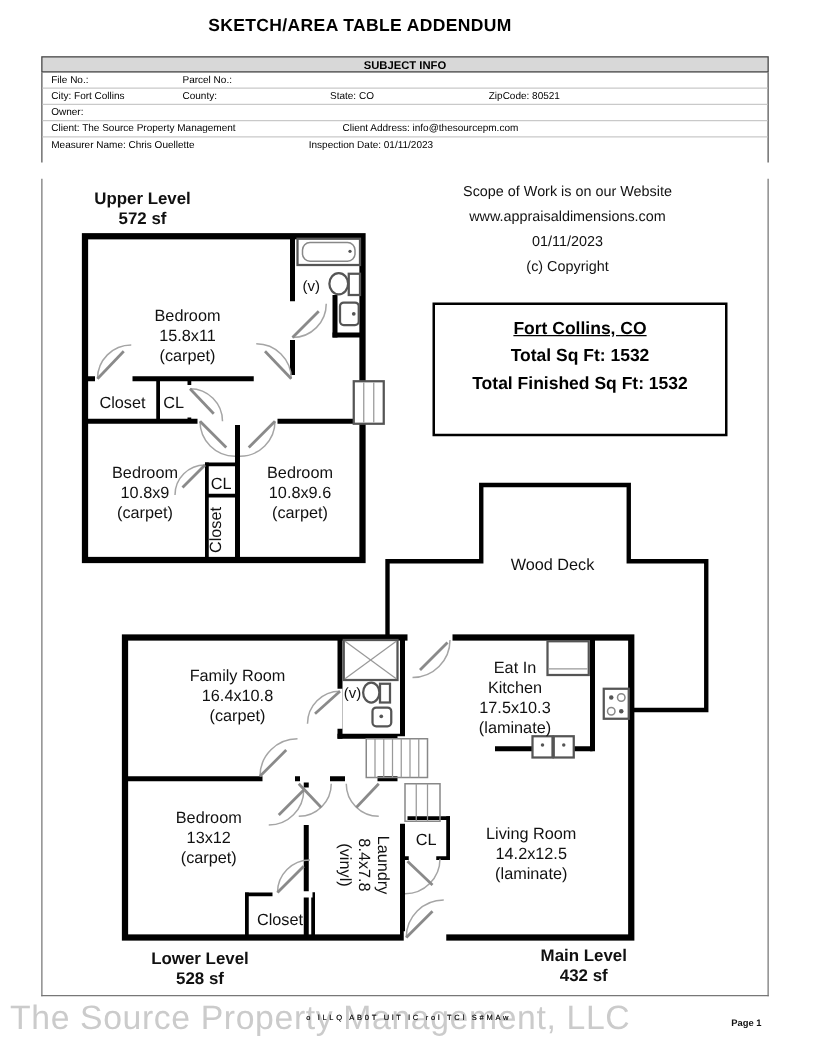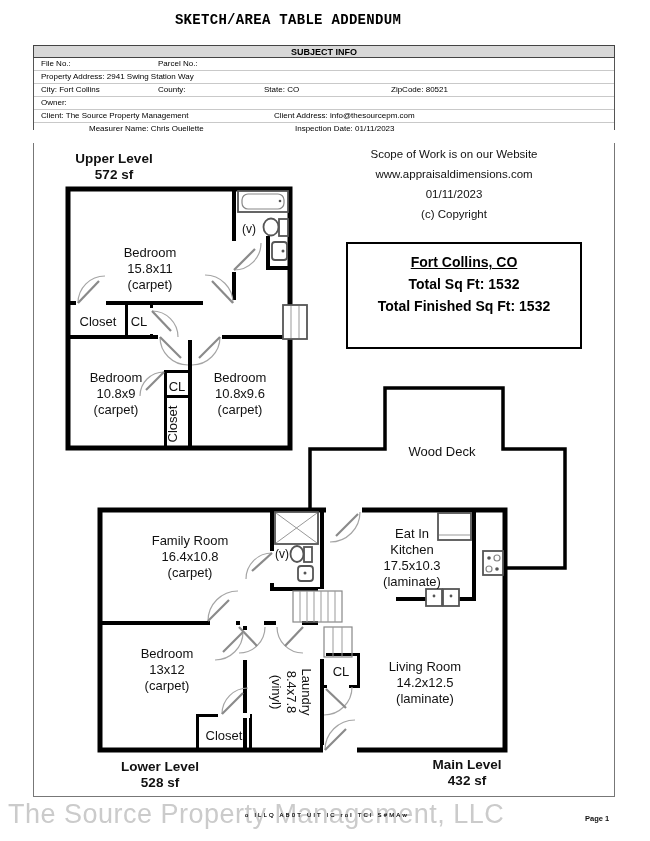--- a/index.html
+++ b/index.html
@@ -1,30 +1,30 @@
 <!DOCTYPE html>
 <html><head>
 <meta charset="utf-8">
 <style>
   html,body{margin:0;padding:0;background:#fff;}
   .page{position:relative;width:650px;height:841px;background:#fff;overflow:hidden;
         font-family:"Liberation Sans",sans-serif;color:#000;}
   .title{position:absolute;left:0;top:12px;width:576px;text-align:center;
-         font-size:14px;font-weight:bold;letter-spacing:.3px;font-family:Liberation Mono, monospace;}
+         font-size:14px;font-weight:bold;letter-spacing:.3px;}
   .bar{position:absolute;left:33px;width:582px;height:13px;background:#d8d8d8;
        border:1px solid #444;box-sizing:border-box;text-align:center;
        font-size:9px;font-weight:bold;line-height:12px;}
   .bar-subject{top:45px;}
   .bar-sketch{top:130px;}
   .info-table{position:absolute;left:33px;top:58px;width:582px;height:72px;
               border-left:1px solid #555;border-right:1px solid #555;box-sizing:border-box;}
   .info-row{position:relative;height:12px;border-bottom:1px solid #c9c9c9;font-size:8px;}
-  .info-row:last-child{border-bottom:none;margin-left:48px;}
+  .info-row:last-child{border-bottom:none;}
   .info-row span{position:absolute;top:1px;white-space:nowrap;}
-  .f-c1{left:7px;} .f-c2{left:112px;margin-left:12px;} .f-c3{left:230px;} .f-c4{left:357px;}
+  .f-c1{left:7px;} .f-c2{left:112px;} .f-c3{left:230px;} .f-c4{left:357px;}
   .f-c5{left:240px;} .f-c6{left:213px;}
   .sketch-area{position:absolute;left:33px;top:143px;width:582px;height:654px;
                border:1px solid #777;border-top:none;box-sizing:border-box;background:#fff;}
   .plan-svg{position:absolute;left:-1px;top:0;}
   .scope{position:absolute;left:260px;top:1px;width:320px;text-align:center;
          font-size:11.5px;line-height:20px;color:#111;}
   .summary-box{position:absolute;left:312px;top:99px;width:232px;height:96px;
                border:2.5px solid #000;text-align:center;font-size:14px;font-weight:bold;
                line-height:22px;padding-top:7px;box-sizing:content-box;background:#fff;}
   .u-line{text-decoration:underline;}
@@ -56,23 +56,20 @@
   <div class="title">SKETCH/AREA TABLE ADDENDUM</div>
 
   <div class="bar bar-subject">SUBJECT INFO</div>
 
   <div class="info-table">
     <div class="info-row">
       <span class="f-c1">File No.:</span>
       <span class="f-c2">Parcel No.:</span>
     </div>
     <div class="info-row">
-      <span class="f-c1">Property Address: 2941 Swing Station Way</span>
-    </div>
-    <div class="info-row">
       <span class="f-c1">City: Fort Collins</span>
       <span class="f-c2">County:</span>
       <span class="f-c3">State: CO</span>
       <span class="f-c4">ZipCode: 80521</span>
     </div>
     <div class="info-row">
       <span class="f-c1">Owner:</span>
     </div>
     <div class="info-row">
       <span class="f-c1">Client: The Source Property Management</span>

